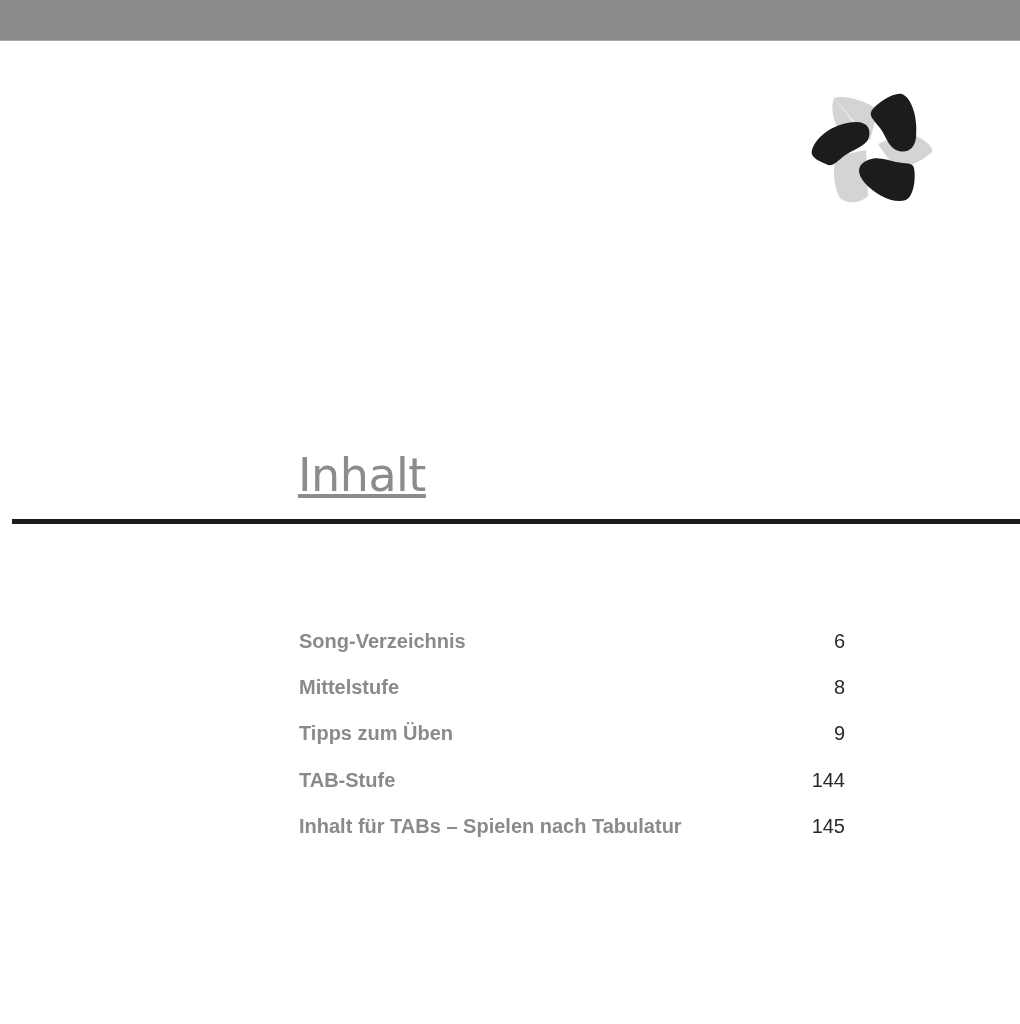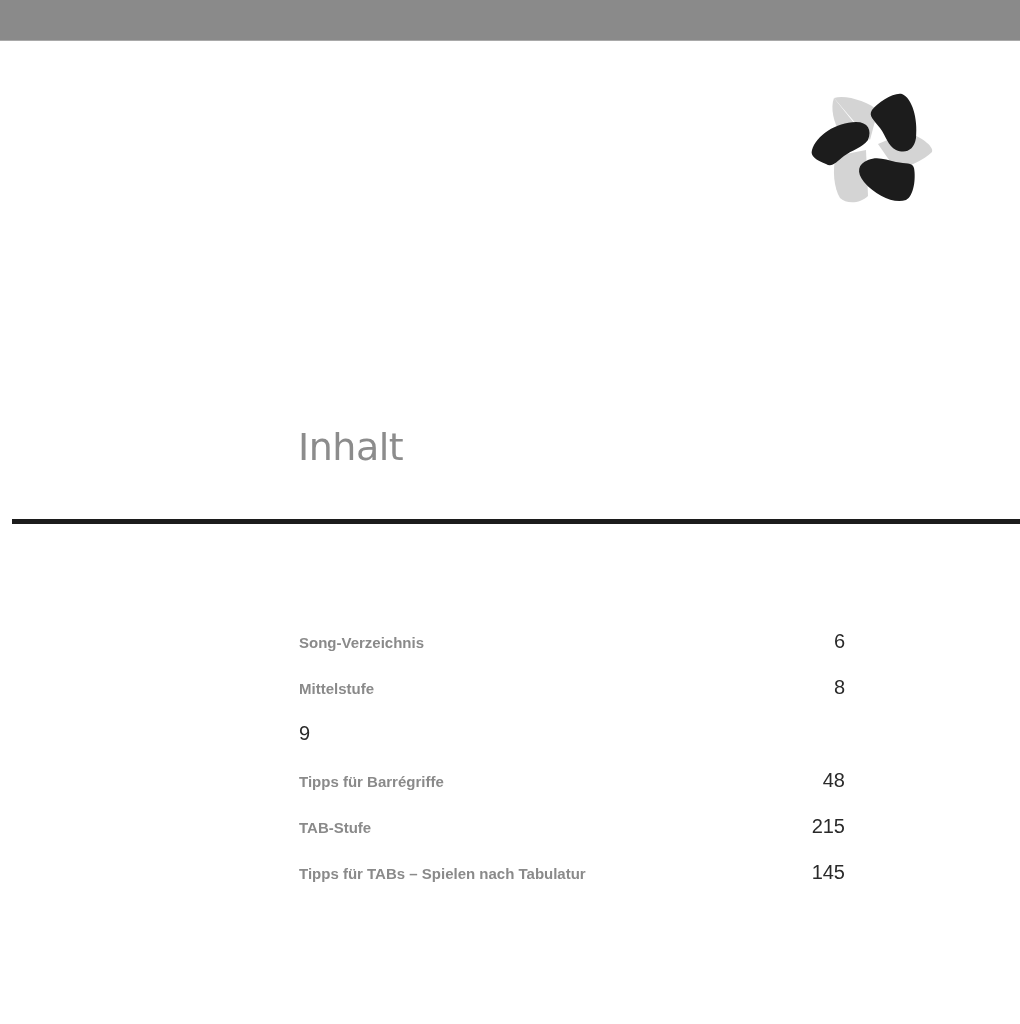--- a/index.html
+++ b/index.html
@@ -25,28 +25,29 @@
     .logo {
       position: absolute;
       left: 806px;
       top: 88px;
       width: 132px;
       height: 120px;
     }
     .page-title {
       position: absolute;
       left: 298px;
-      top: 424px;
+      top: 452px;
       font-family: "DejaVu Sans", sans-serif;
-      font-size: 38px;
+      font-size: 46px;
       font-weight: normal;
       color: #8c8c8c;
       letter-spacing: -0.5px;
       line-height: 46px;
       margin: 0;
+      text-decoration: underline;
     }
     .rule {
       position: absolute;
       left: 12px;
       top: 519px;
       width: 1008px;
       height: 5px;
       background: #1c1c1c;
     }
     .toc {
@@ -58,21 +59,21 @@
       padding: 0;
       list-style: none;
     }
     .toc-row {
       display: flex;
       justify-content: space-between;
       align-items: baseline;
       height: 46.2px;
     }
     .toc-label {
-      font-size: 15px;
+      font-size: 20px;
       font-weight: bold;
       color: #8a8a8a;
       line-height: 30px;
     }
     .toc-page {
       font-size: 20px;
       font-weight: normal;
       color: #2a2a2a;
       line-height: 30px;
       text-align: right;
@@ -104,27 +105,24 @@
 <ul class="toc">
   <li class="toc-row">
     <span class="toc-label">Song-Verzeichnis</span>
     <span class="toc-page">6</span>
   </li>
   <li class="toc-row">
     <span class="toc-label">Mittelstufe</span>
     <span class="toc-page">8</span>
   </li>
   <li class="toc-row">
+    <span class="toc-label">Tipps zum Üben</span>
     <span class="toc-page">9</span>
   </li>
   <li class="toc-row">
-    <span class="toc-label">Tipps für Barrégriffe</span>
-    <span class="toc-page">48</span>
+    <span class="toc-label">TAB-Stufe</span>
+    <span class="toc-page">144</span>
   </li>
   <li class="toc-row">
-    <span class="toc-label">TAB-Stufe</span>
-    <span class="toc-page">215</span>
-  </li>
-  <li class="toc-row">
-    <span class="toc-label">Tipps für TABs – Spielen nach Tabulatur</span>
+    <span class="toc-label">Inhalt für TABs – Spielen nach Tabulatur</span>
     <span class="toc-page">145</span>
   </li>
 </ul>
 
 </body></html>

